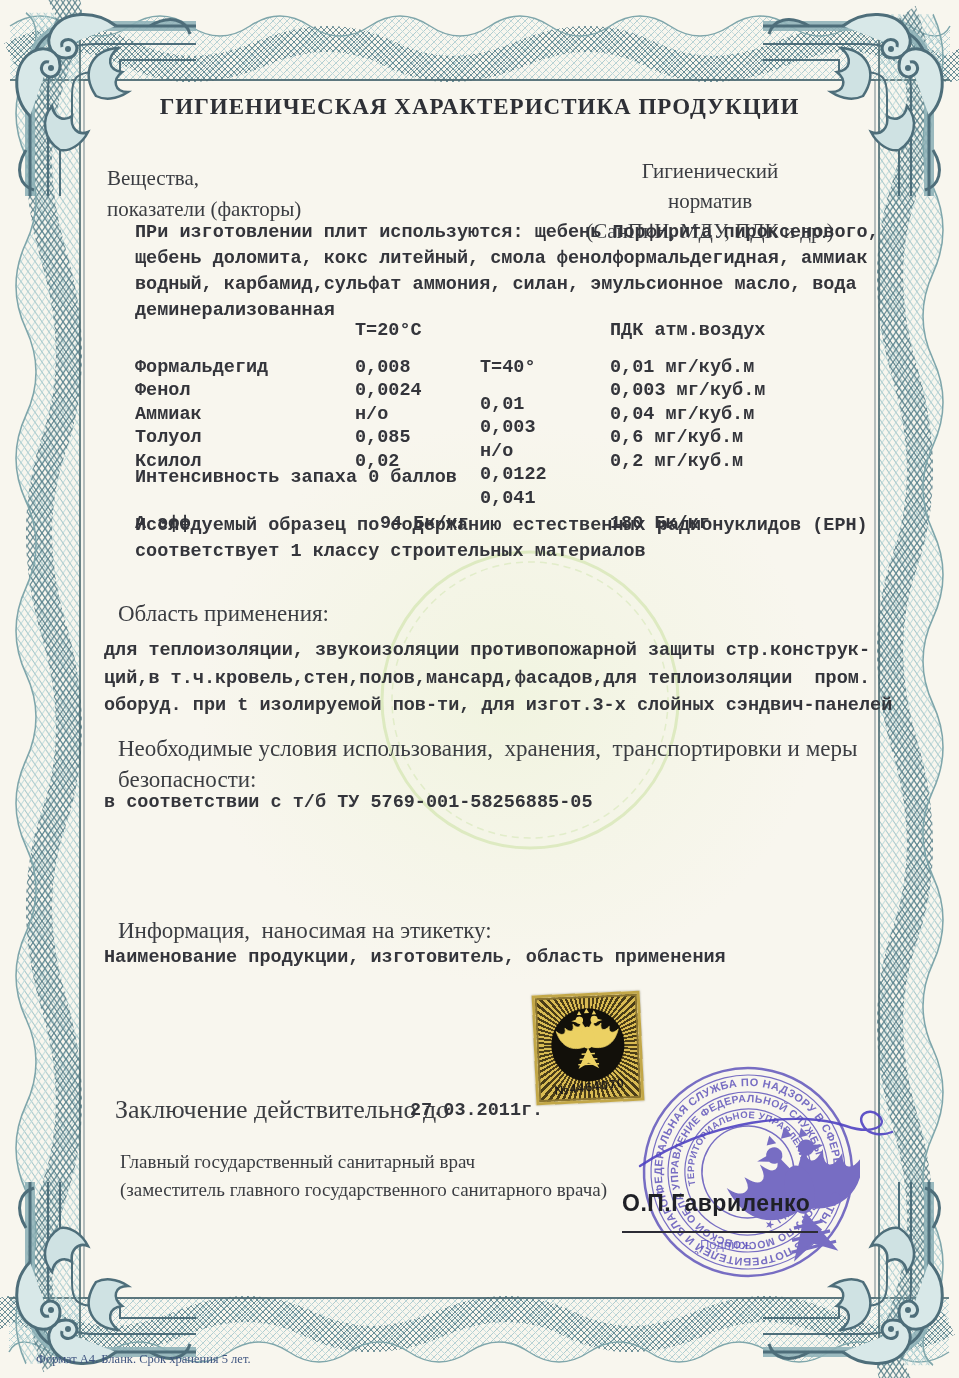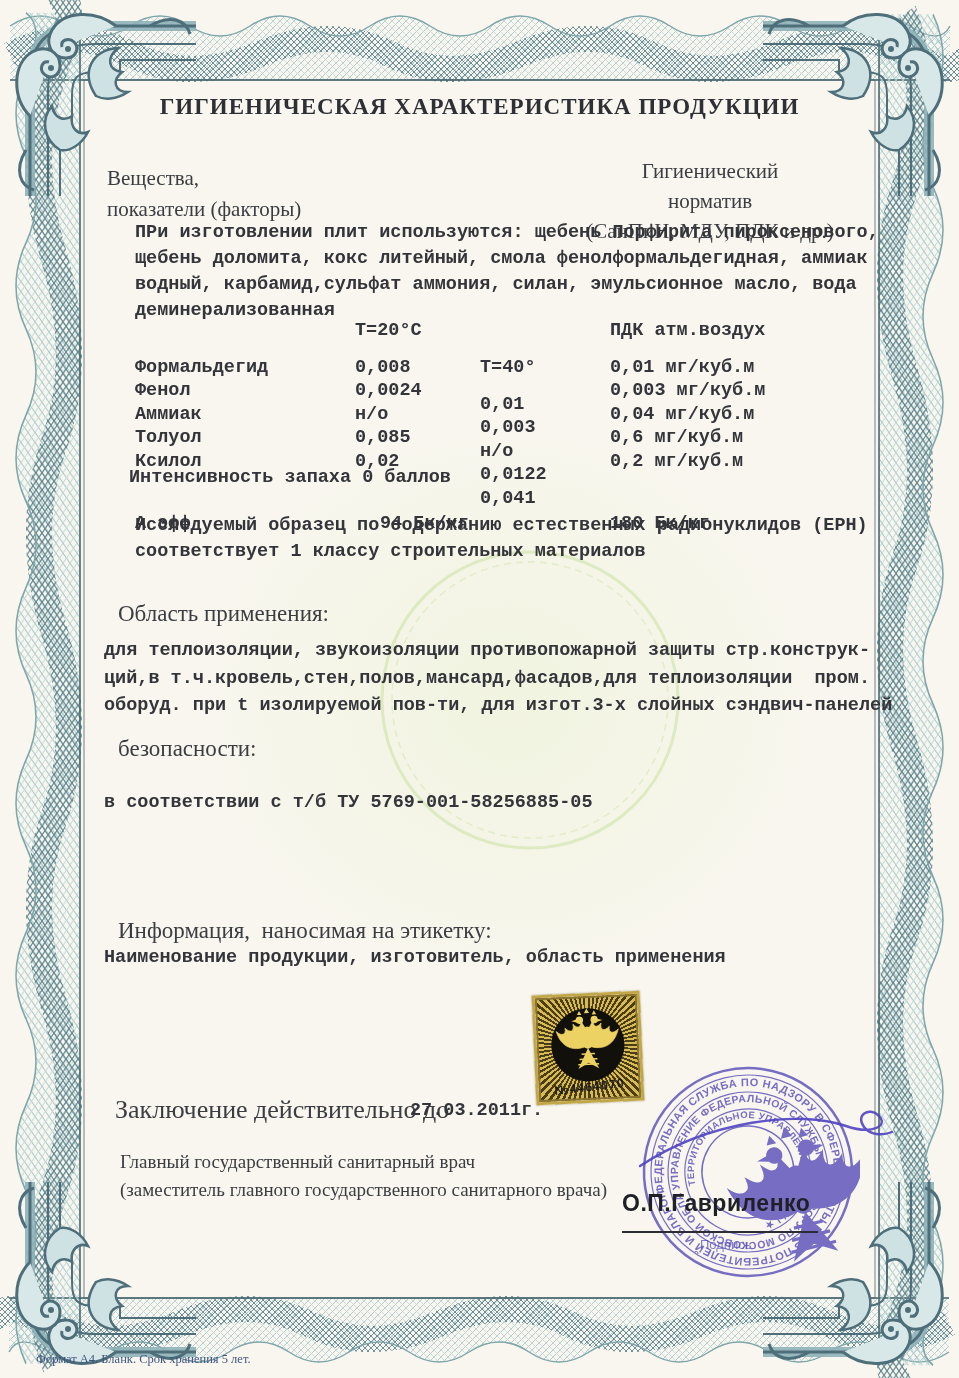--- a/index.html
+++ b/index.html
@@ -189,21 +189,21 @@
       <span class="c3 pre">0,6 мг/куб.м</span>
     </div>
     <div class="row">
       <span class="c0 pre">Ксилол</span>
       <span class="c1 pre">0,02</span>
       <span class="c2 pre">0,041</span>
       <span class="c3 pre">0,2 мг/куб.м</span>
     </div>
   </div>
 
-  <div class="abs layer1 tw pre" style="left:129px;top:467px;">Интенсивность запаха 0 баллов</div>
+  <div class="abs layer1 tw pre" style="left:135px;top:467px;">Интенсивность запаха 0 баллов</div>
 
   <div class="abs layer1 tw row" style="left:135px;top:490px;width:780px;">
     <span class="c0 pre">А эфф</span>
     <span class="pre" style="position:absolute;left:245px;">94 Бк/кг</span>
     <span class="c3 pre">180 Бк/кг</span>
   </div>
 
   <div class="abs layer1 tw" style="left:135px;top:513px;font-family:Liberation Mono, monospace;">
     <span class="twline pre">Исследуемый образец по содержанию естественных радионуклидов (ЕРН)</span>
     <span class="twline pre">соответствует 1 классу строительных материалов</span>
@@ -211,20 +211,21 @@
 
   <div class="abs layer1 sf sect pre" style="left:118px;top:601px;">Область применения:</div>
 
   <div class="abs layer1 tw" style="left:104px;top:637px;">
     <span class="appline pre">для теплоизоляции, звукоизоляции противопожарной защиты стр.конструк-</span>
     <span class="appline pre">ций,в т.ч.кровель,стен,полов,мансард,фасадов,для теплоизоляции  пром.</span>
     <span class="appline pre">оборуд. при t изолируемой пов-ти, для изгот.3-х слойных сэндвич-панелей</span>
   </div>
 
   <div class="abs layer1 sf sect" style="left:118px;top:733px;line-height:31px;">
+    <span class="pre" style="display:block">Необходимые условия использования,  хранения,  транспортировки и меры</span>
     <span class="pre" style="display:block">безопасности:</span>
   </div>
 
   <div class="abs layer1 tw pre" style="left:104px;top:792px;">в соответствии с т/б ТУ 5769-001-58256885-05</div>
 
   <div class="abs layer1 sf sect pre" style="left:118px;top:918px;">Информация,  наносимая на этикетку:</div>
 
   <div class="abs layer1 tw pre" style="left:104px;top:947px;">Наименование продукции, изготовитель, область применения</div>
 
   <div class="abs layer2 holo">

